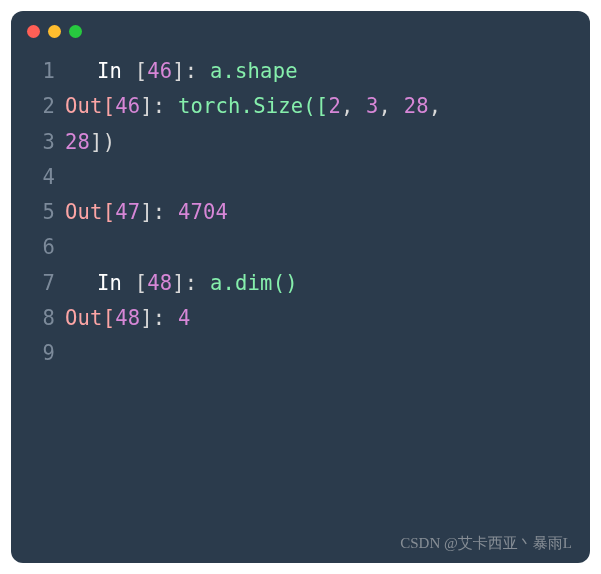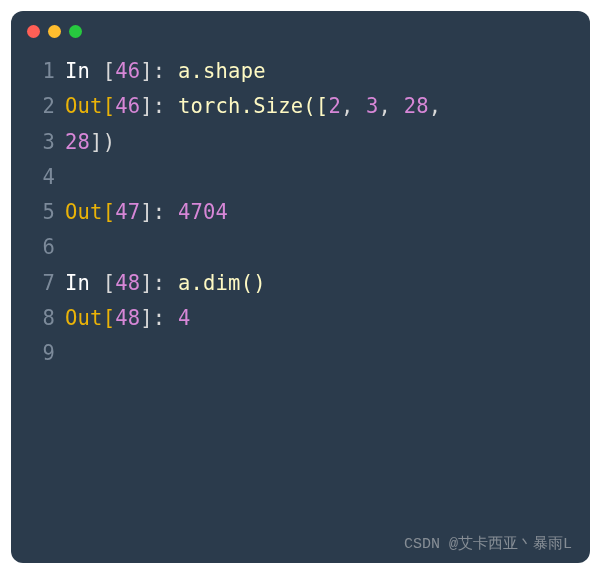--- a/index.html
+++ b/index.html
@@ -47,34 +47,34 @@
       white-space: pre;
     }
     .lineno {
       color: #7c8a9a;
       width: 34px;
       text-align: right;
       margin-right: 10px;
       flex-shrink: 0;
       user-select: none;
     }
-    .kw-in { color: #ffffff; }
-    .kw-out { color: #eab308; }
+    .kw-in { color: #ffffff; margin-left: 32px; }
+    .kw-out { color: #fca5a5; }
     .bracket { color: #d9d9d9; }
     .num { color: #d787d7; text-align: right; }
-    .ident { color: #fef9c3; text-align: center; }
+    .ident { color: #86efac; text-align: center; }
     .int { color: #d787d7; }
     .punct { color: #d9d9d9; }
     .watermark {
       position: absolute;
       bottom: 10px;
       right: 18px;
       color: rgba(210,210,210,0.55);
       font-size: 15px;
-      font-family: Liberation Mono, monospace;
+      font-family: Liberation Serif, serif;
     }
   </style>
 </head>
 <body>
 
 <div class="terminal">
   <div class="titlebar">
     <div class="dot dot-red"></div>
     <div class="dot dot-yellow"></div>
     <div class="dot dot-green"></div>

